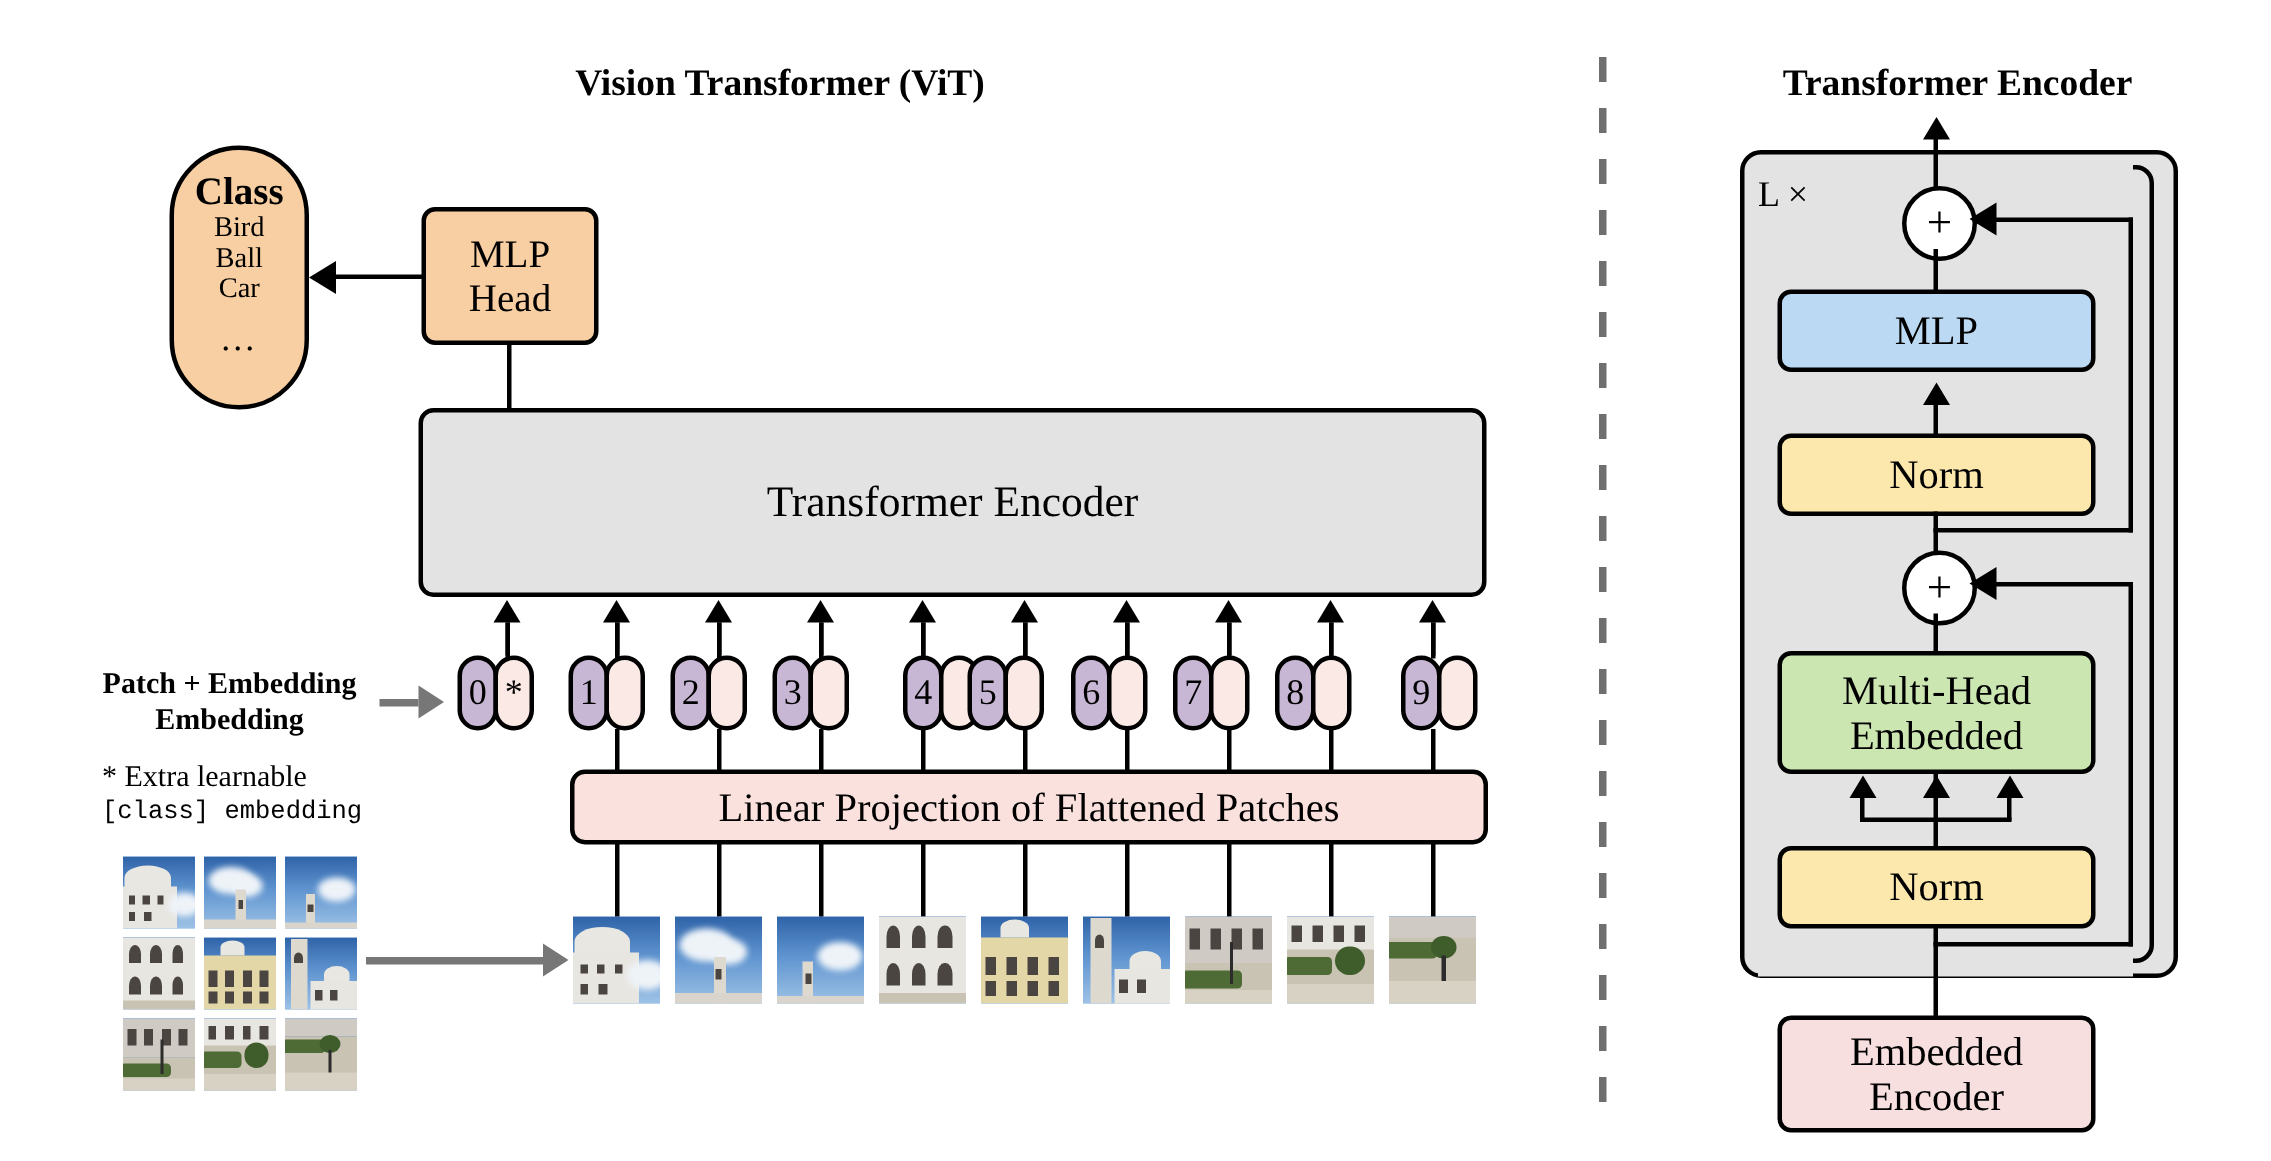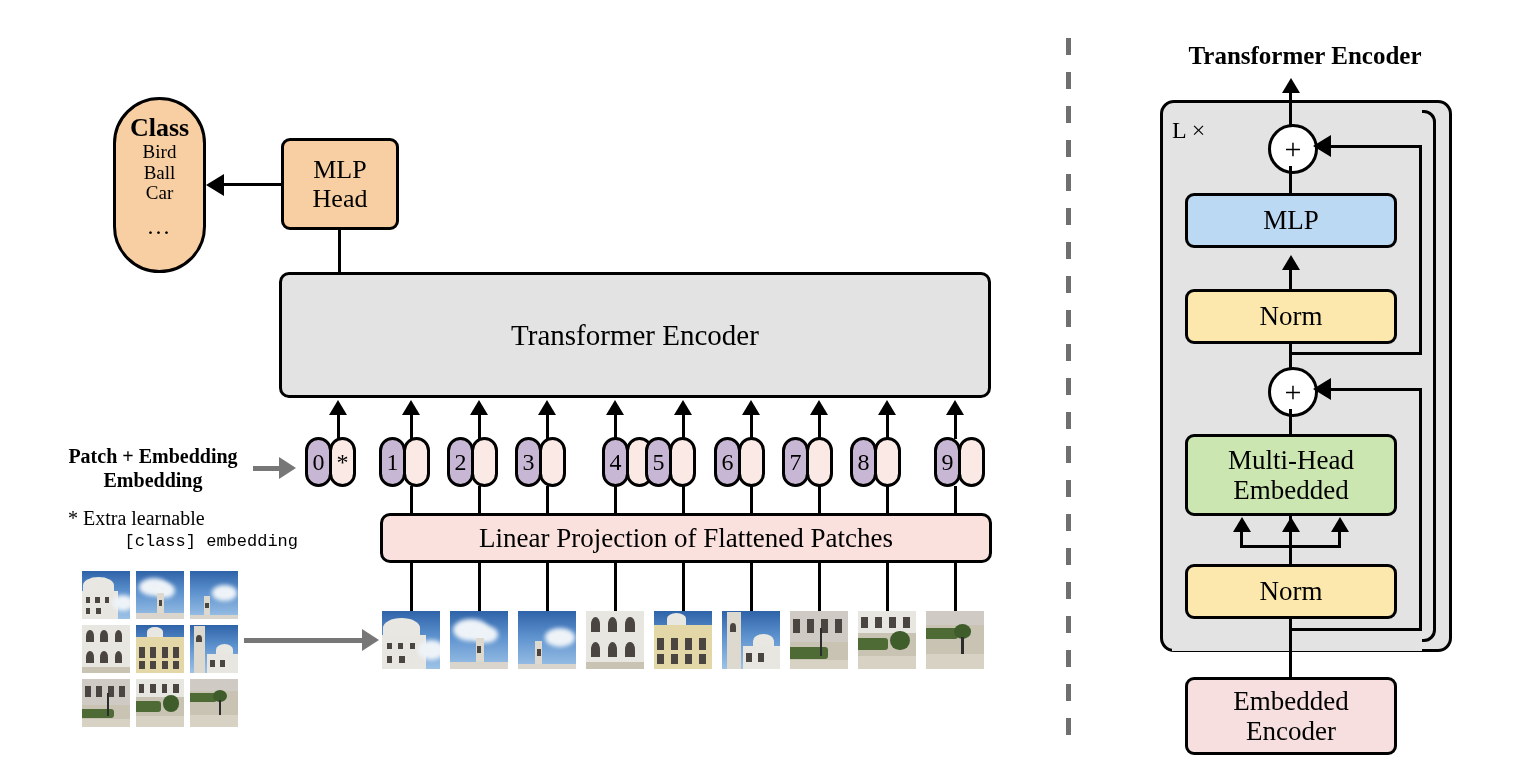--- a/index.html
+++ b/index.html
@@ -105,20 +105,21 @@
   .wm{
     position:absolute;font-family:"DejaVu Sans","Liberation Sans",sans-serif;
     font-size:19px;color:#b9b9b9;white-space:nowrap;
   }
 </style>
 </head>
 <body>
 
 <div class="stage">
 
+  <div class="abs title" style="left:330px;top:42px;width:380px;">Vision Transformer (ViT)</div>
   <div class="abs title" style="left:1140px;top:42px;width:330px;">Transformer Encoder</div>
 
   <div class="divider" style="left:1066px;top:38px;height:710px;"></div>
 
   <div class="classpill abs" style="left:113px;top:97px;width:93px;height:176px;">
     <div class="ch">Class</div>
     <div class="cl">Bird</div>
     <div class="cl">Ball</div>
     <div class="cl">Car</div>
     <div class="dots">...</div>
@@ -168,21 +169,21 @@
     <div>Embedding</div>
   </div>
 
   <div class="grayarrow" style="left:253px;top:457px;">
     <div class="gbar" style="width:26px;"></div>
       <div class="ghead"></div>
   </div>
 
   <div class="abs" style="left:68px;top:505px;width:230px;font-size:20px;line-height:1.32;">
     <div>* Extra learnable</div>
-    <div style="font-family:'Liberation Mono','DejaVu Sans Mono',monospace;font-size:17px;text-align:right;">
+    <div style="font-family:'Liberation Mono','DejaVu Sans Mono',monospace;font-size:17px;">
       <span>[class] embedding</span>
     </div>
   </div>
 
   <div id="token-row">
       <div class="tokgroup" style="left: 305px; top: 437px;">
         <div class="tok pos">0</div>
         <div class="tok star">*</div>
       </div>
       <div class="tokgroup" style="left: 379px; top: 437px;">

